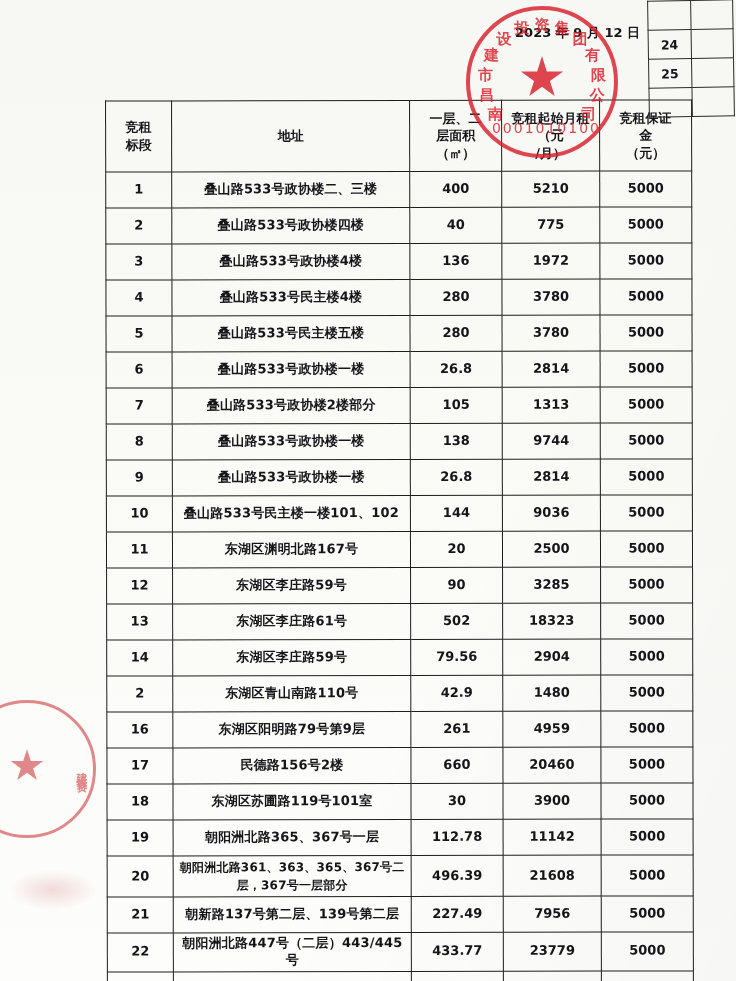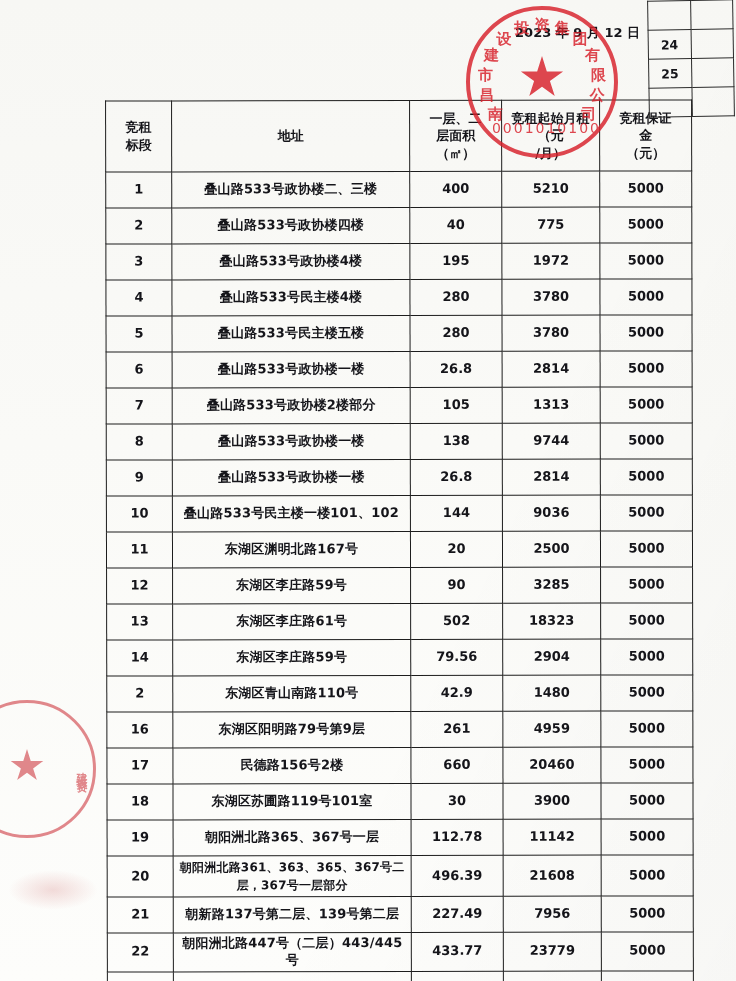--- a/index.html
+++ b/index.html
@@ -300,21 +300,21 @@
         <tr>
           <td>2</td>
           <td class="addr">叠山路533号政协楼四楼</td>
           <td>40</td>
           <td>775</td>
           <td>5000</td>
         </tr>
         <tr>
           <td>3</td>
           <td class="addr">叠山路533号政协楼4楼</td>
-          <td>195</td>
+          <td>136</td>
           <td>1972</td>
           <td>5000</td>
         </tr>
         <tr>
           <td>4</td>
           <td class="addr">叠山路533号民主楼4楼</td>
           <td>280</td>
           <td>3780</td>
           <td>5000</td>
         </tr>

